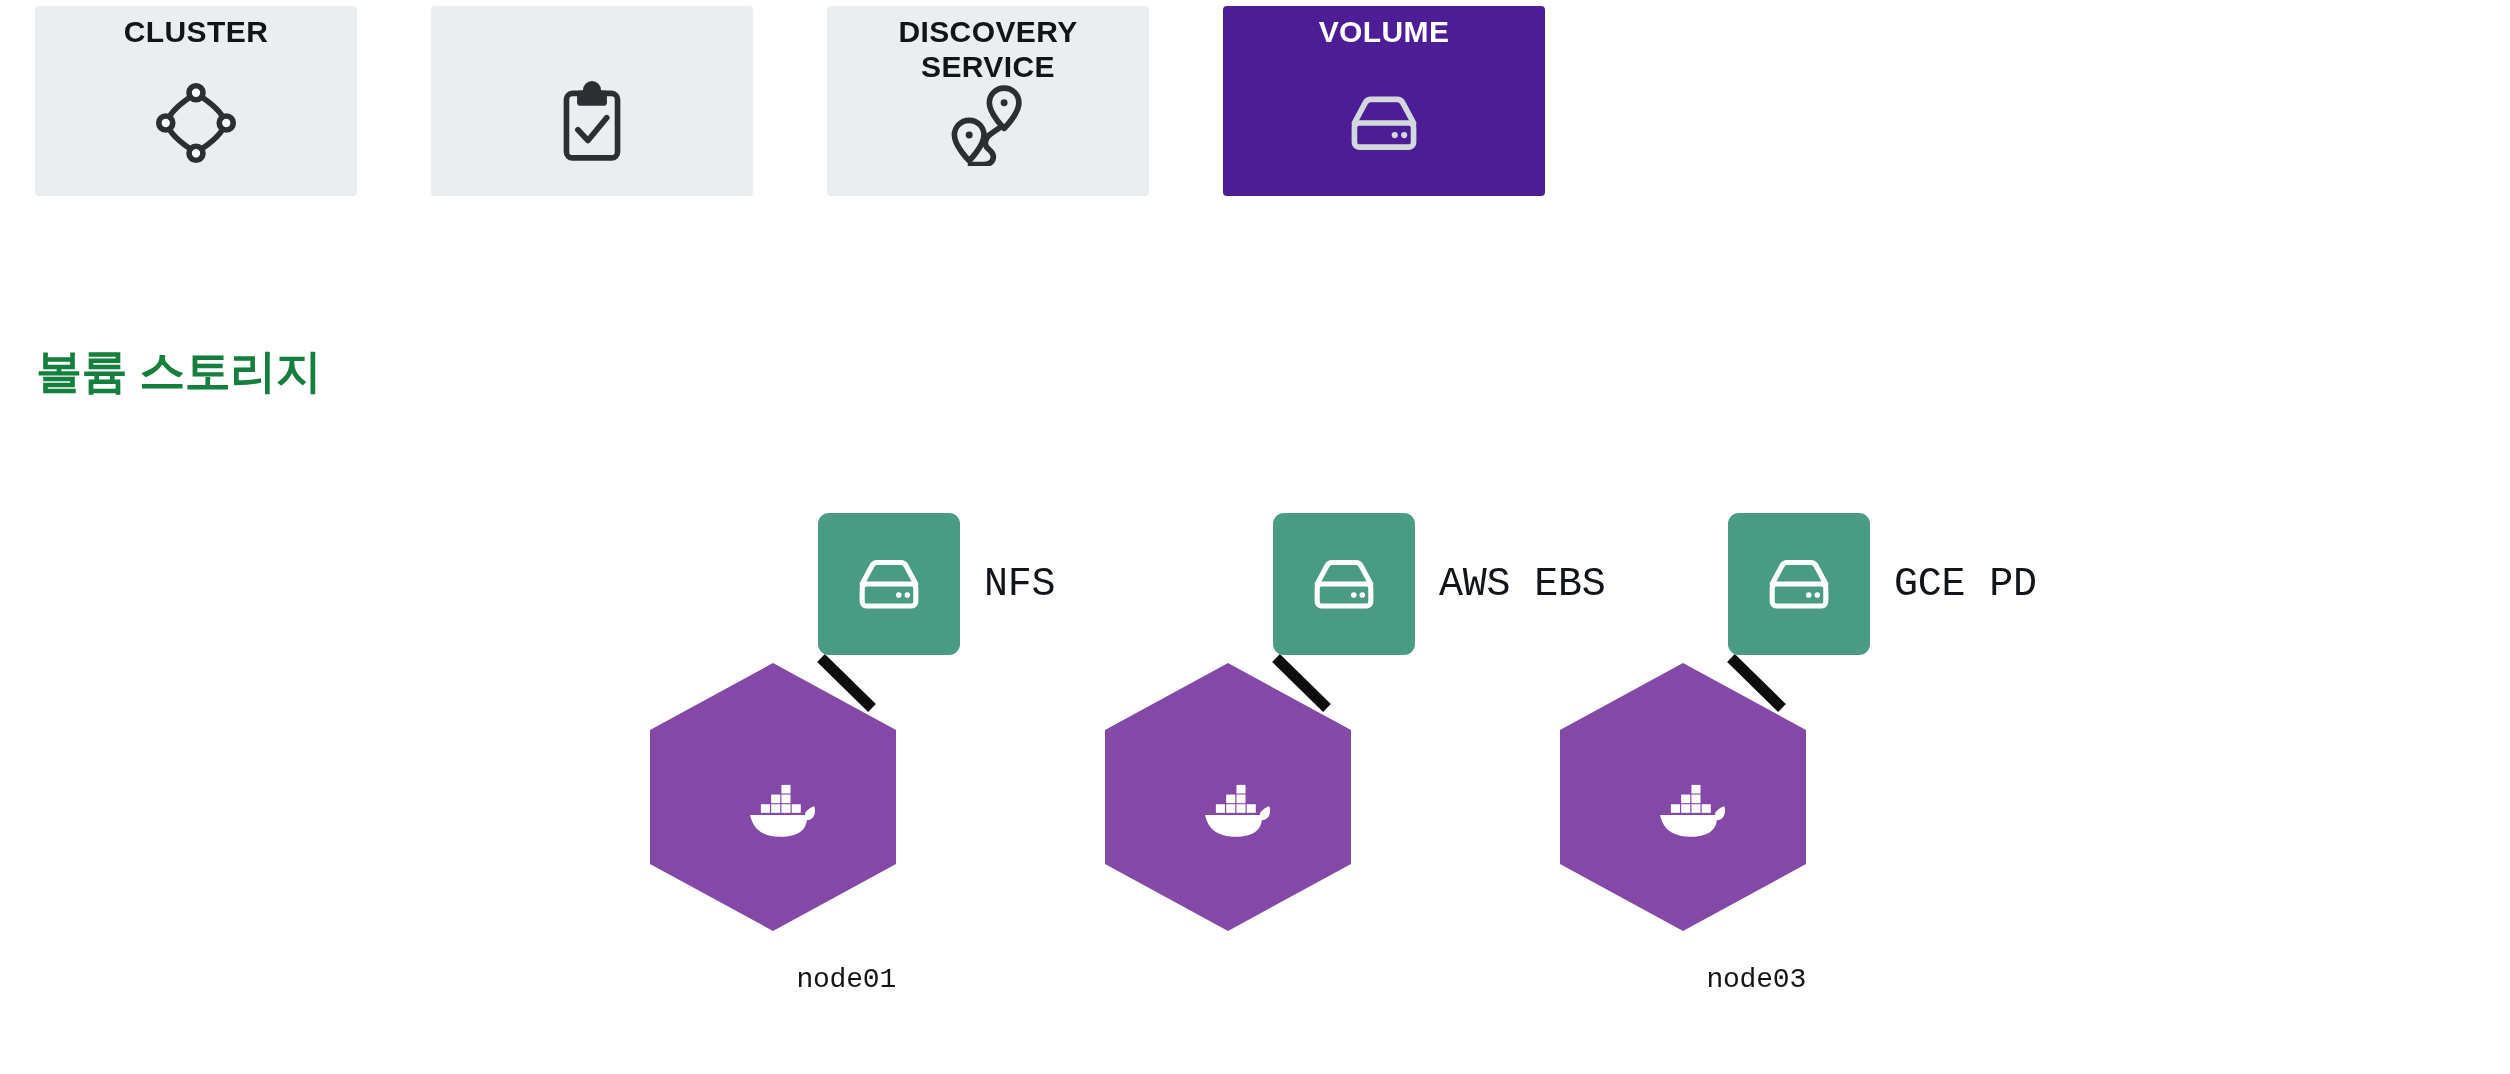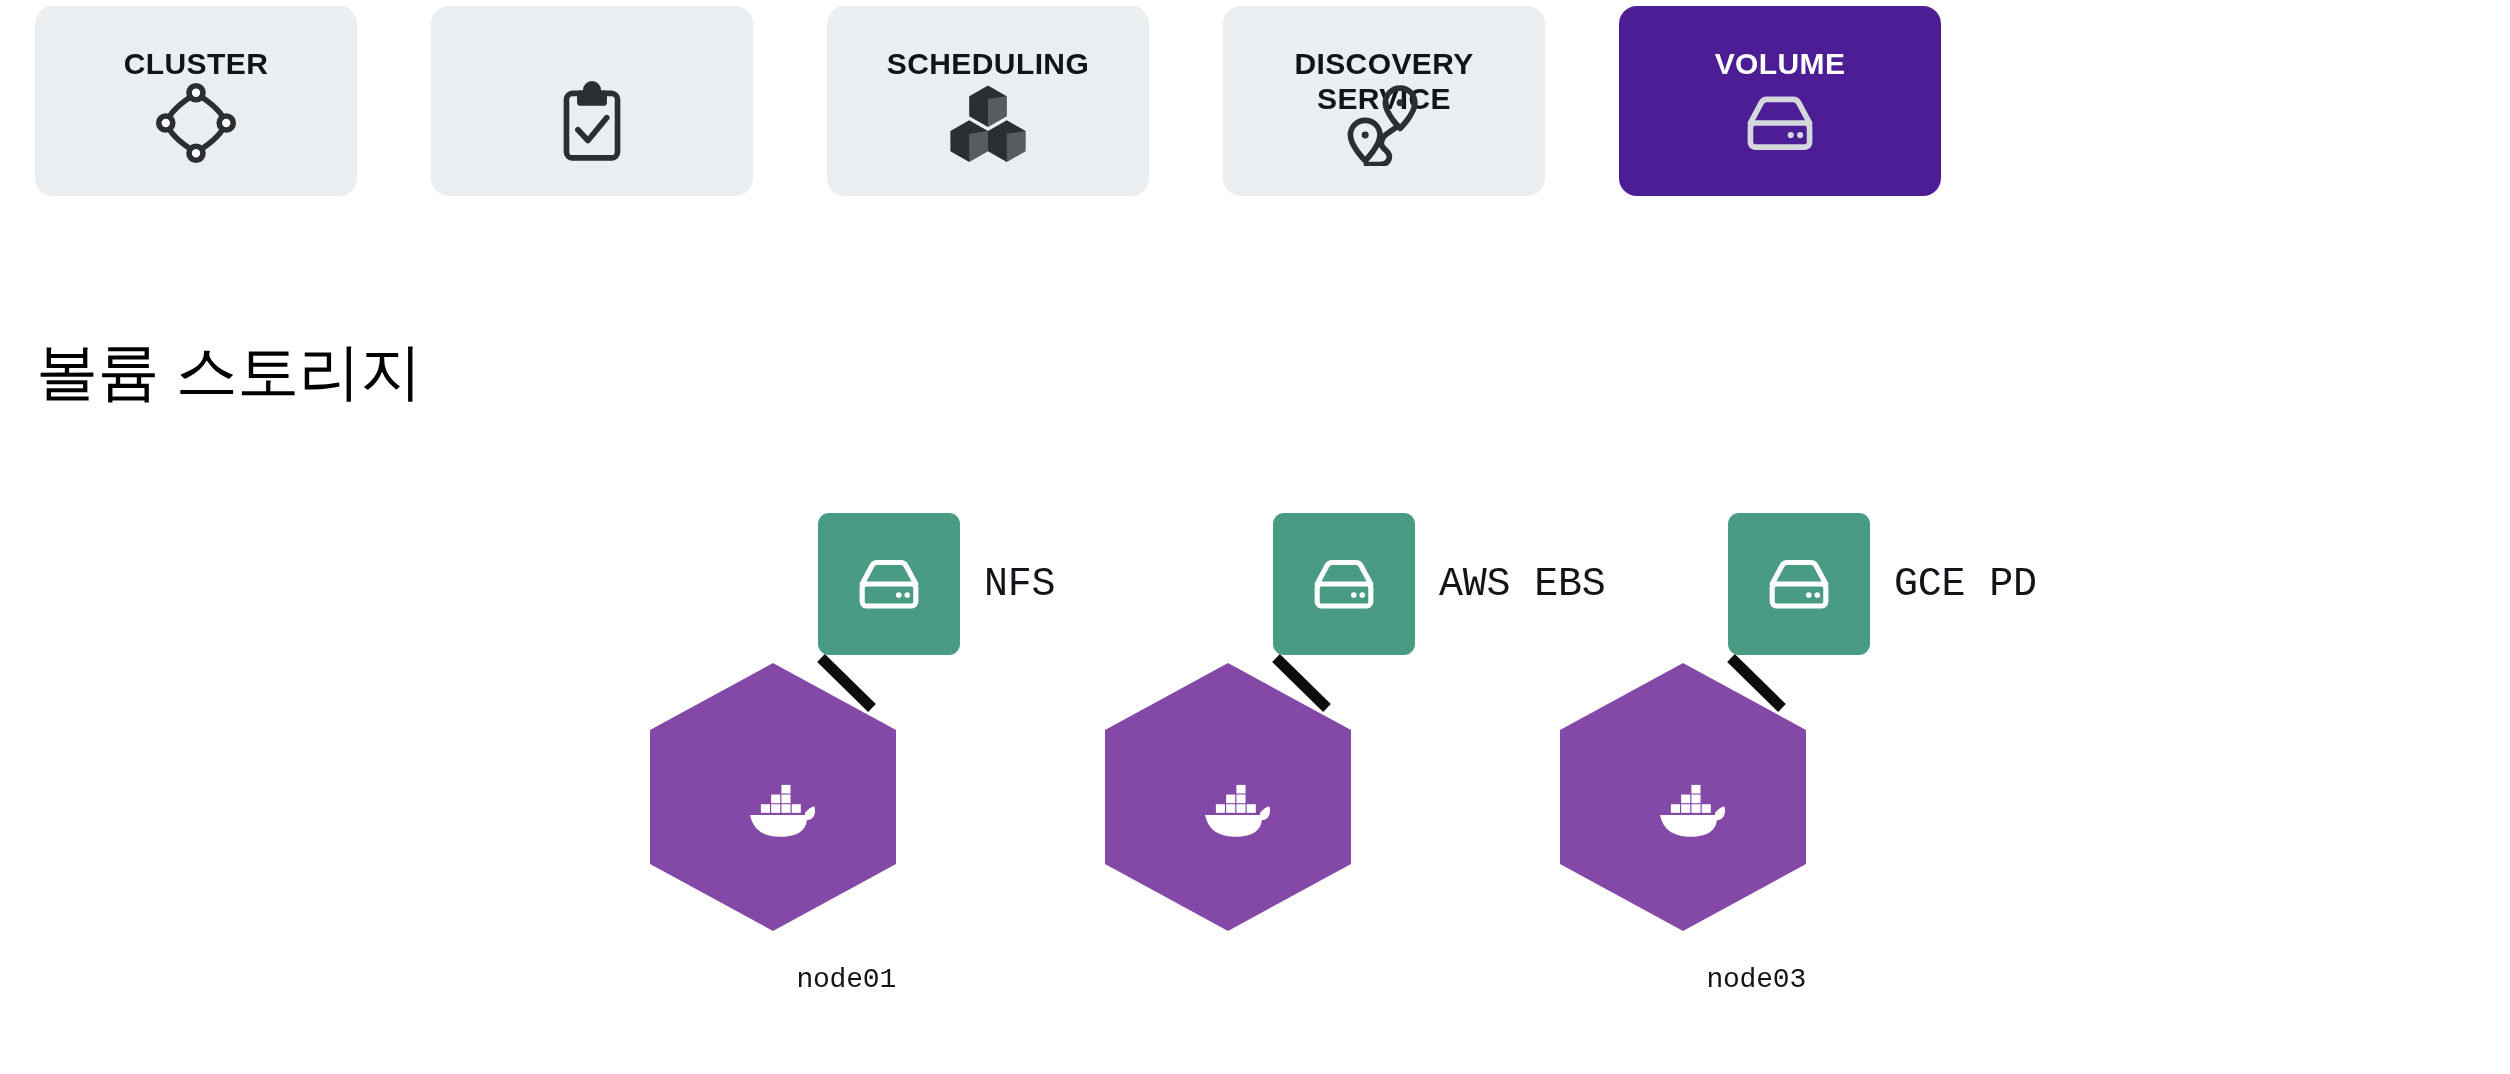--- a/index.html
+++ b/index.html
@@ -22,27 +22,27 @@
     left: 35px;
     top: 6px;
     width: 2440px;
     height: 190px;
     display: flex;
     gap: 74px;
   }
   .nav-card {
     width: 322px;
     height: 190px;
-    border-radius: 18px;
+    border-radius: 4px;
     background: #eaeef0;
     display: flex;
     flex-direction: column;
     align-items: center;
     box-sizing: border-box;
-    padding-top: 40px;
+    padding-top: 8px;
     position: relative;
   }
   .nav-card.active {
     background: #4c1d95;
   }
   .nav-card-label {
     font-size: 30px;
     font-weight: 700;
     letter-spacing: 0.4px;
     color: #111418;
@@ -65,23 +65,23 @@
     justify-content: center;
   }
   .nav-card-icon svg { display: block; }
 
   
   #section-title {
     position: absolute;
     left: 36px;
     top: 372px;
     transform: translateY(-50%);
-    font-size: 62px;
-    font-weight: 400;
-    color: #000000;
+    font-size: 46px;
+    font-weight: 700;
+    color: #15803d;
     letter-spacing: -0.5px;
     white-space: nowrap;
   }
 
   
   #diagram {
     position: absolute;
     left: 0;
     top: 470px;
     width: 2510px;
@@ -167,35 +167,20 @@
         </svg>
       </div>
     </div>
     <div class="nav-card">
       <div class="nav-card-icon">
         <svg width="86" height="86" viewBox="0 0 64 64" fill="none" stroke="#2b2f33" stroke-width="4.2" stroke-linecap="round" stroke-linejoin="round">
           <rect x="13" y="10" width="38" height="48" rx="4.5"></rect>
           <path d="M23 10 h18 v7 h-18 z" fill="#2b2f33"></path>
           <circle cx="32" cy="7.5" r="4.6" fill="#2b2f33"></circle>
           <path d="M21.5 37 l7.5 8 l14-17"></path>
-        </svg>
-      </div>
-    </div>
-    <div class="nav-card">
-      <div class="nav-card-label">
-        <div>SCHEDULING</div>
-      </div>
-      <div class="nav-card-icon">
-        <svg width="86" height="86" viewBox="0 0 64 64" fill="#2b2f33">
-          <path d="M32 4 L46 12 L46 27 L32 35 L18 27 L18 12 Z"></path>
-          <path d="M32 14 L46 12 L46 27 L32 35 Z" fill="#ffffff" opacity="0.22"></path>
-          <path d="M18 30 L32 38 L32 53 L18 61 L4 53 L4 38 Z"></path>
-          <path d="M18 40 L32 38 L32 53 L18 61 Z" fill="#ffffff" opacity="0.22"></path>
-          <path d="M46 30 L60 38 L60 53 L46 61 L32 53 L32 38 Z"></path>
-          <path d="M46 40 L60 38 L60 53 L46 61 Z" fill="#ffffff" opacity="0.22"></path>
         </svg>
       </div>
     </div>
     <div class="nav-card">
       <div class="nav-card-label">
         <div>DISCOVERY</div>
         <div>SERVICE</div>
       </div>
       <div class="nav-card-icon">
         <svg width="86" height="86" viewBox="0 0 64 64" fill="none" stroke="#2b2f33" stroke-width="4.2" stroke-linecap="round" stroke-linejoin="round">

